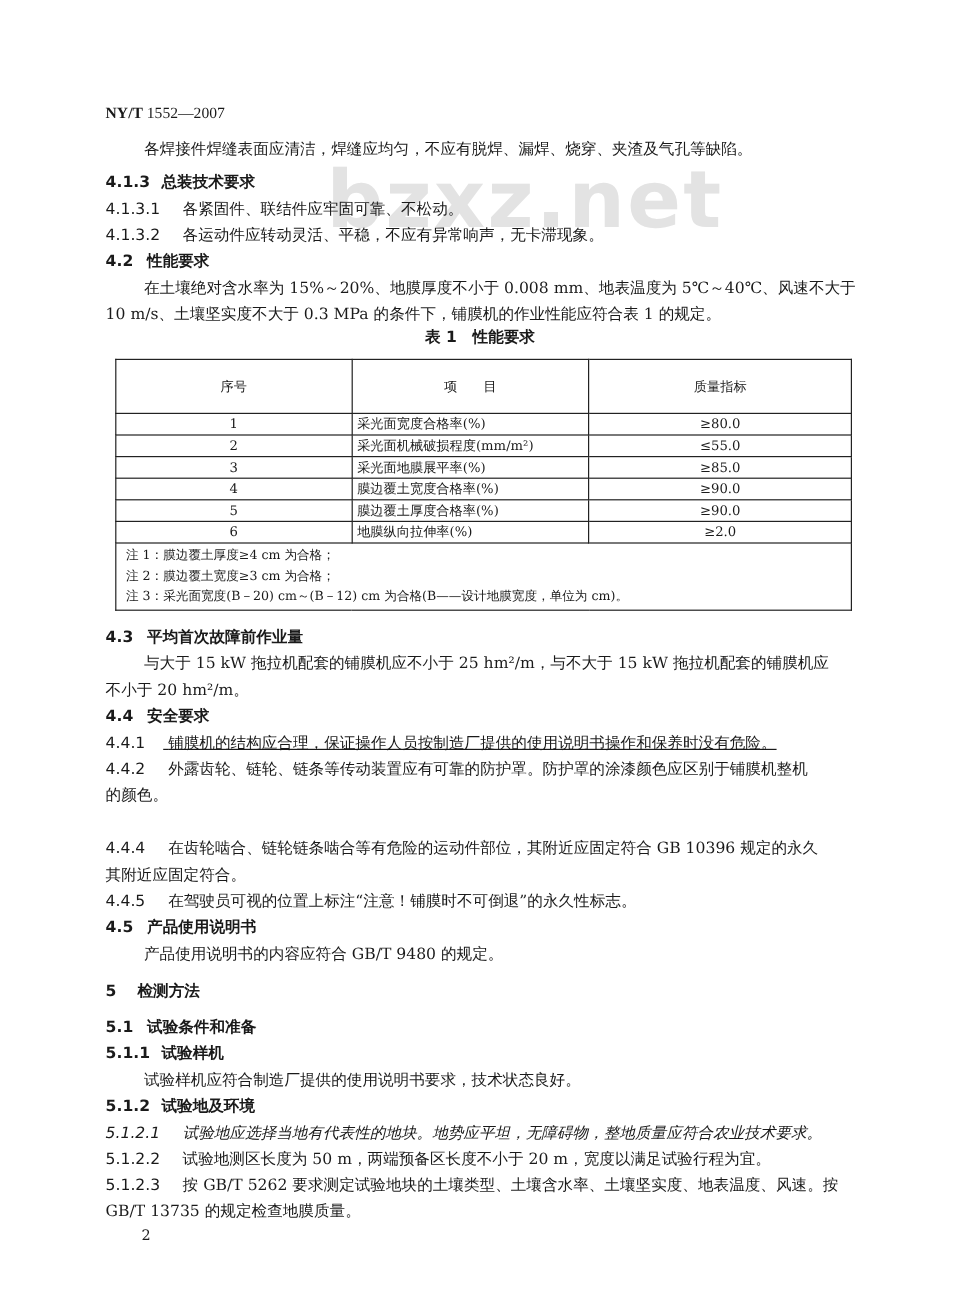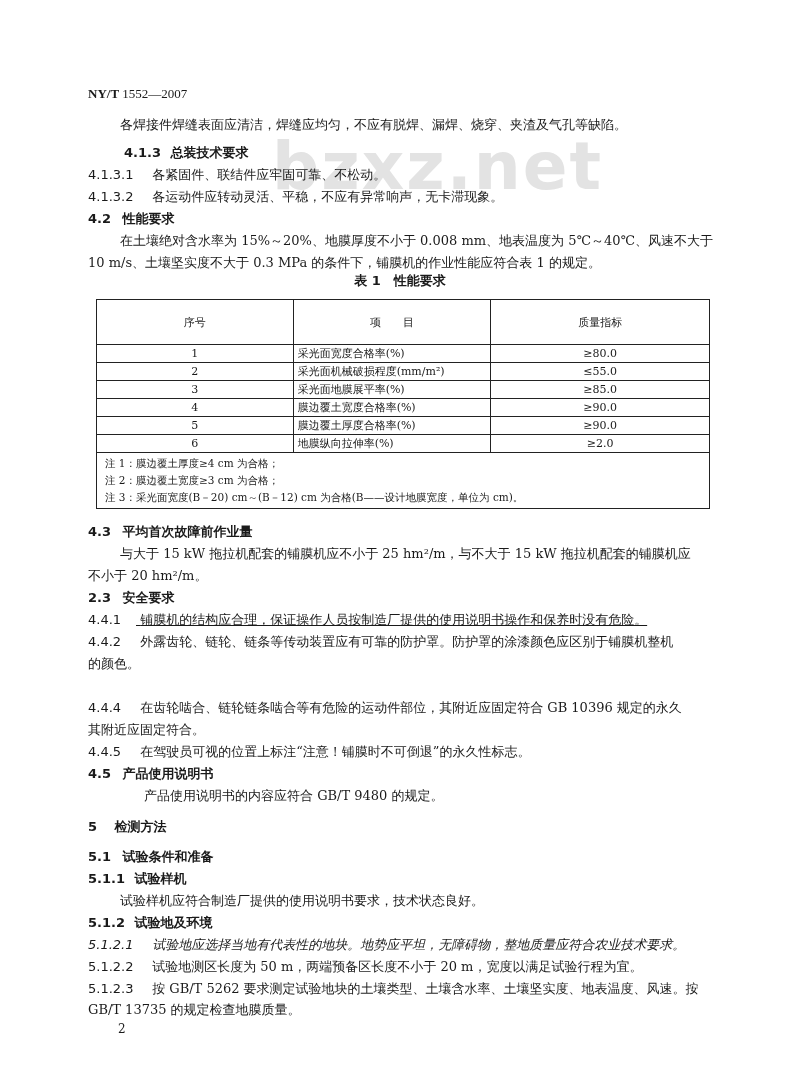--- a/index.html
+++ b/index.html
@@ -37,21 +37,21 @@
 
 <div class="page">
 
   <div class="hdr">
     <b>NY/T</b>
     <span>1552—2007</span>
   </div>
 
   <div class="line" style="left:120px;top:116px;">各焊接件焊缝表面应清洁，焊缝应均匀，不应有脱焊、漏焊、烧穿、夹渣及气孔等缺陷。</div>
 
-  <div class="line h" style="left:88px;top:144px;margin-left:36px;">
+  <div class="line h" style="left:88px;top:144px;">
     <span class="num" style="width:42px;">4.1.3</span>
     <span>总装技术要求</span>
   </div>
   <div class="line" style="left:88px;top:166px;">
     <span class="num" style="width:60px;">4.1.3.1</span>
     <span>各紧固件、联结件应牢固可靠、不松动。</span>
   </div>
   <div class="line" style="left:88px;top:188px;">
     <span class="num" style="width:60px;">4.1.3.2</span>
     <span>各运动件应转动灵活、平稳，不应有异常响声，无卡滞现象。</span>
@@ -119,21 +119,21 @@
     </table>
 
   <div class="line h" style="left:88px;top:523px;">
     <span class="num" style="width:30px;">4.3</span>
     <span>平均首次故障前作业量</span>
   </div>
   <div class="line" style="left:120px;top:545px;">与大于 15 kW 拖拉机配套的铺膜机应不小于 25 hm²/m，与不大于 15 kW 拖拉机配套的铺膜机应</div>
   <div class="line" style="left:88px;top:567px;">不小于 20 hm²/m。</div>
 
   <div class="line h" style="left:88px;top:589px;">
-    <span class="num" style="width:30px;">2.3</span>
+    <span class="num" style="width:30px;">4.4</span>
     <span>安全要求</span>
   </div>
   <div class="line" style="left:88px;top:611px;text-decoration:underline;">
     <span class="num" style="width:48px;">4.4.1</span>
     <span>铺膜机的结构应合理，保证操作人员按制造厂提供的使用说明书操作和保养时没有危险。</span>
   </div>
   <div class="line" style="left:88px;top:633px;">
     <span class="num" style="width:48px;">4.4.2</span>
     <span>外露齿轮、链轮、链条等传动装置应有可靠的防护罩。防护罩的涂漆颜色应区别于铺膜机整机</span>
   </div>
@@ -145,21 +145,21 @@
   <div class="line" style="left:88px;top:721px;">其附近应固定符合。</div>
   <div class="line" style="left:88px;top:743px;">
     <span class="num" style="width:48px;">4.4.5</span>
     <span>在驾驶员可视的位置上标注“注意！铺膜时不可倒退”的永久性标志。</span>
   </div>
 
   <div class="line h" style="left:88px;top:765px;">
     <span class="num" style="width:30px;">4.5</span>
     <span>产品使用说明书</span>
   </div>
-  <div class="line" style="left:120px;top:787px;margin-left:24px;">产品使用说明书的内容应符合 GB/T 9480 的规定。</div>
+  <div class="line" style="left:120px;top:787px;">产品使用说明书的内容应符合 GB/T 9480 的规定。</div>
 
   <div class="line h" style="left:88px;top:818px;">
     <span class="num" style="width:22px;">5</span>
     <span>检测方法</span>
   </div>
 
   <div class="line h" style="left:88px;top:848px;">
     <span class="num" style="width:30px;">5.1</span>
     <span>试验条件和准备</span>
   </div>

